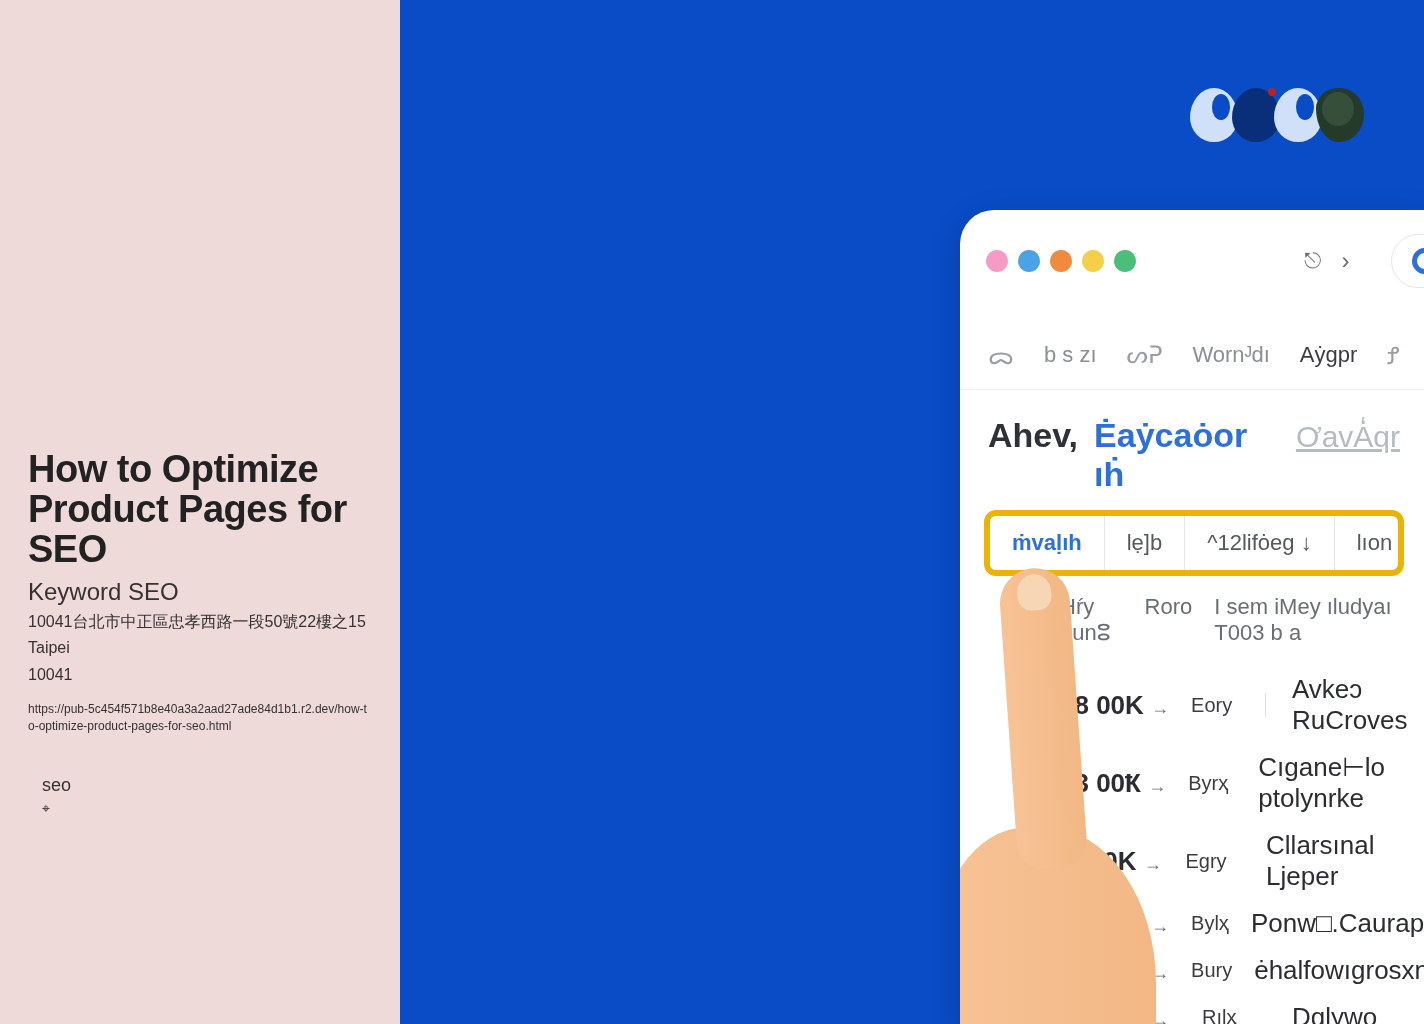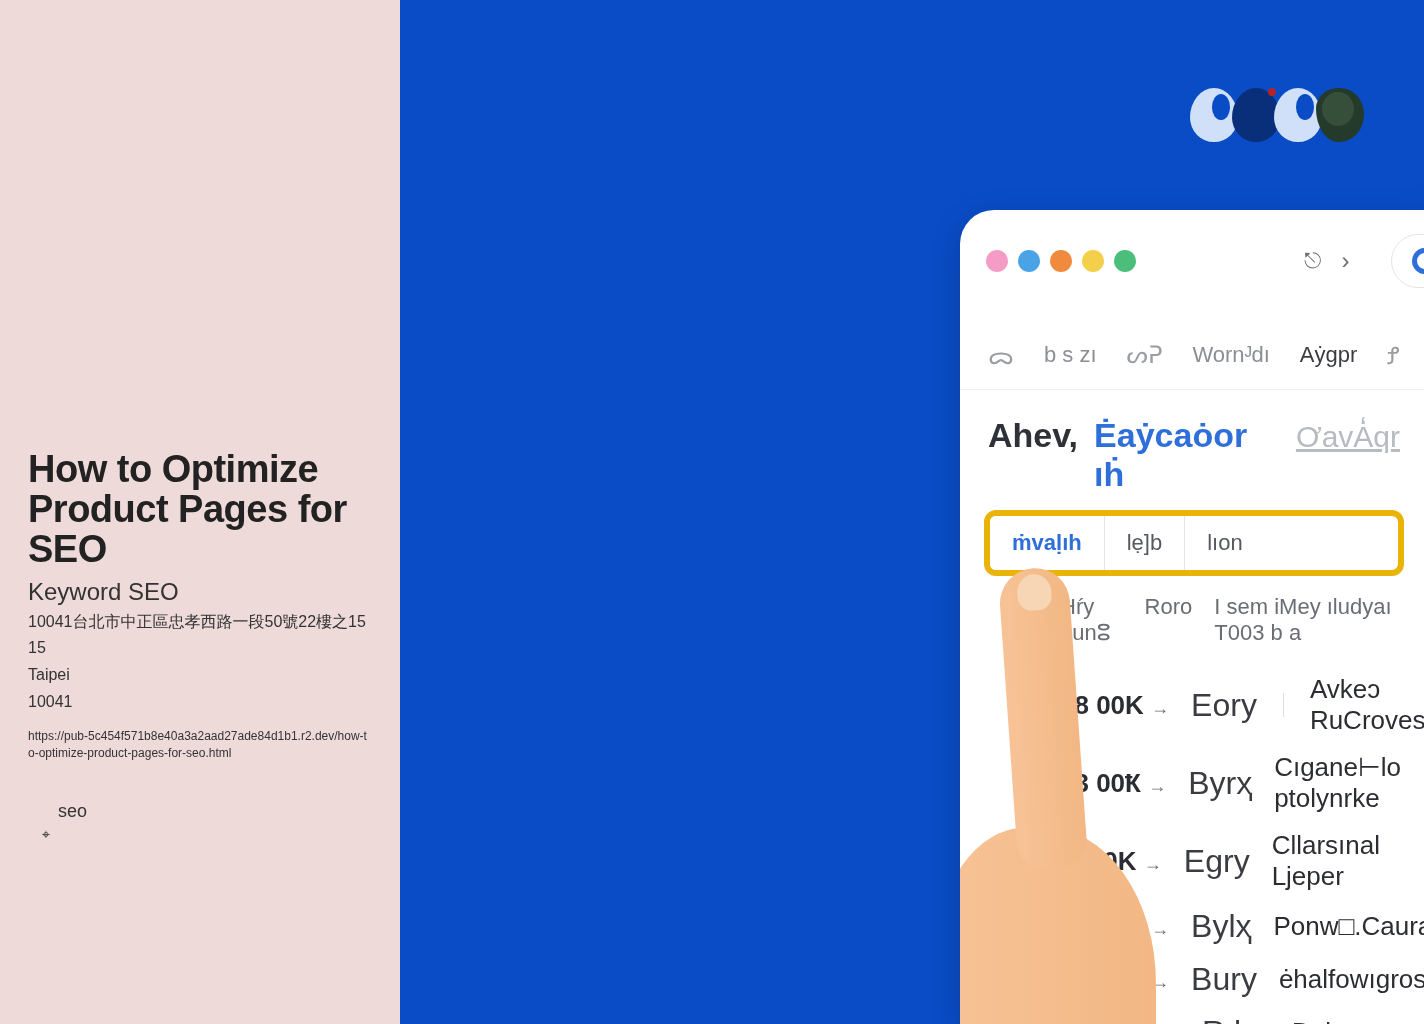--- a/index.html
+++ b/index.html
@@ -4,21 +4,21 @@
 <style>
   * { box-sizing: border-box; margin: 0; padding: 0; }
   html, body { width: 1424px; height: 1024px; font-family: Arial, Helvetica, sans-serif; overflow: hidden; }
   .page { display: flex; width: 100%; height: 100%; }
   .left-panel { width: 400px; background: #efdada; padding: 0 28px; display: flex; flex-direction: column; }
   .left-spacer { height: 450px; }
   .title { font-size: 38px; font-weight: 700; line-height: 1.05; color: #222; letter-spacing: -0.5px; }
   .subtitle { font-size: 24px; color: #333; margin-top: 8px; }
   .detail { font-size: 16px; color: #333; margin-top: 6px; line-height: 1.3; }
   .url { font-size: 12px; color: #333; word-break: break-all; margin-top: 15px; line-height: 1.4; }
-  .tag { font-size: 18px; color: #333; margin-top: 40px; margin-left: 30px; }
+  .tag { font-size: 18px; color: #333; margin-top: 40px; margin-left: 14px; }
   .tag-glyph { font-size: 14px; color: #333; margin-left: 14px; margin-top: 4px; }
 
   .right-panel { flex: 1; background: #0a4cc6; position: relative; overflow: hidden; }
 
   
   .logo-cluster { position: absolute; top: 88px; right: 60px; display: flex; gap: -4px; }
   .blob { width: 48px; height: 54px; border-radius: 50% 50% 50% 50% / 55% 55% 45% 45%; display: inline-block; position: relative; }
   .blob.b1 { background: #cfe0f8; }
   .blob.b1::after { content:""; position:absolute; left:22px; top:6px; width:18px; height:26px; background:#0a4cc6; border-radius:50% 50% 48% 48%; }
   .blob.b2 { background: #0a2f7a; margin-left:-6px; }
@@ -52,41 +52,40 @@
   .fseg { padding:14px 22px; border-right:1px solid #e3e5e9; display:flex; align-items:center; gap:8px; white-space:nowrap; }
   .fseg.first { background:#fff; color:#2e6fd9; font-weight:600; }
   .fseg:last-child { border-right:none; flex:1; }
 
   .subline { padding: 18px 28px 14px 100px; color:#6a6d73; font-size:22px; display:flex; gap:22px; }
 
   .data-list { padding: 6px 0 0 100px; }
   .row { display:flex; align-items:center; gap:22px; padding: 8px 0; }
   .metric { width:120px; font-size:26px; font-weight:700; color:#2b2d32; white-space:nowrap; }
   .arrow-sm { color:#6a6d73; font-size:18px; }
-  .tag2 { width:68px; font-size:32px; color:#3a3c41; }
+  .tag2 { width:68px; font-size:20px; color:#3a3c41; }
   .kw { font-size:26px; color:#2b2d32; }
   .vsep { border-left:1px solid #d9dce1; height:24px; margin:0 4px; }
 
   
   .hand { position:absolute; left:-54px; bottom:-60px; width:300px; height:560px; pointer-events:none; }
   .palm { position:absolute; bottom:0; left:30px; width:220px; height:260px; background:linear-gradient(90deg,#f7c396,#f2b784); border-radius: 40% 50% 30% 30% / 50% 60% 20% 20%; }
   .finger { position:absolute; left:102px; bottom:220px; width:70px; height:300px; background:linear-gradient(90deg,#f7c396,#f2b784); border-radius: 40px 40px 30px 30px; transform: rotate(-4deg); }
   .nail { position:absolute; top:6px; left:18px; width:34px; height:36px; background:#f7d6b6; border-radius:50% 50% 40% 40%; }
 </style>
 </head>
 <body>
 
 <div class="page">
 
   <aside class="left-panel">
     <div class="left-spacer"></div>
     <h1 class="title">How to Optimize Product Pages for SEO</h1>
     <div class="subtitle">Keyword SEO</div>
     <div class="detail">10041台北市中正區忠孝西路一段50號22樓之15</div>
-    <div class="detail">15</div>
     <div class="detail">Taipei</div>
     <div class="detail">10041</div>
     <div class="url">https://pub-5c454f571b8e40a3a2aad27ade84d1b1.r2.dev/how-to-optimize-product-pages-for-seo.html</div>
     <div class="tag">seo</div>
     <div class="tag-glyph">⌖</div>
   </aside>
 
   <div class="right-panel">
 
     <div class="logo-cluster">
@@ -132,20 +131,23 @@
       </div>
 
       <div class="filter-bar">
         <div class="fseg first">
             <span>ṁvaḷıh</span>
           </div>
         <div class="fseg">
             <span>lẹ]b</span>
           </div>
         <div class="fseg">
+            <span>^12lifȯeɡ ↓</span>
+          </div>
+        <div class="fseg">
             <span>lıon</span>
           </div>
 
       </div>
 
       <div class="subline">
         <span>Hŕy ounⵓ</span>
         <span>Roro</span>
         <span>I sem iMey ıludyaı  T003 b a</span>
       </div>

